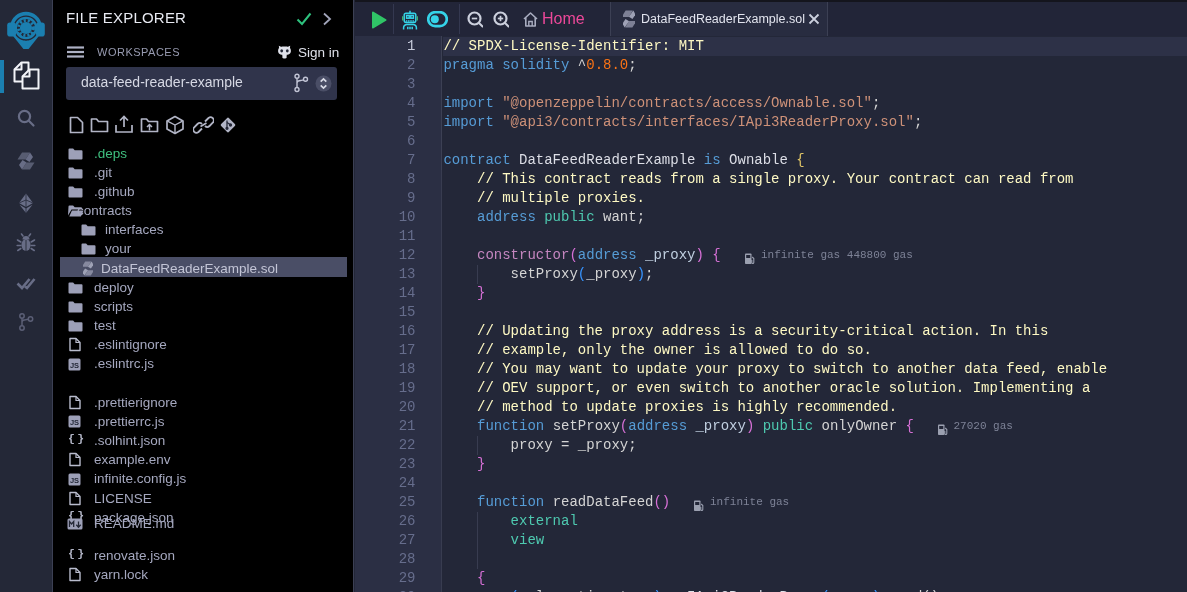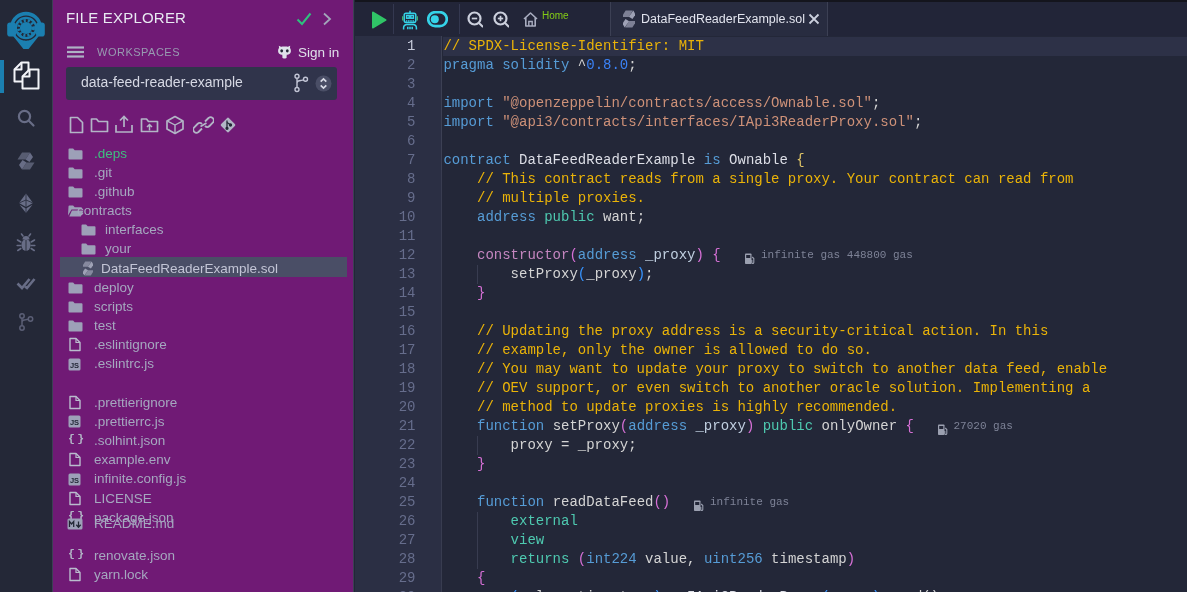--- a/index.html
+++ b/index.html
@@ -1,22 +1,22 @@
 <!DOCTYPE html>
 <html><head><meta charset="utf-8"><style>
 *{margin:0;padding:0;box-sizing:border-box}
 html,body{width:1187px;height:592px;overflow:hidden;background:#232738;font-family:"Liberation Sans",sans-serif}
 .abs{position:absolute}
 #iconbar{left:0;top:0;width:53px;height:592px;background:#242837;border-right:1px solid #3c4054}
-#panel{left:53px;top:0;width:301px;height:592px;background:#701a75;border-right:1px solid #3c4054}
+#panel{left:53px;top:0;width:301px;height:592px;background:#000000;border-right:1px solid #3c4054}
 #editor{left:355px;top:0;width:832px;height:592px;background:#232738}
 .ic{position:absolute;left:15px}
 pre,.mono{font-family:"Liberation Mono",monospace}
 .cl{position:absolute;left:88.4px;font:14px/19px "Liberation Mono",monospace;white-space:pre;color:#d4d4d4}
-.c{color:#eab308}.k{color:#569cd6}.g{color:#4ec9b0}.s{color:#ce9178}.n{color:#3b82f6}
+.c{color:#fef9c3}.k{color:#569cd6}.g{color:#4ec9b0}.s{color:#ce9178}.n{color:#f97316}
 .w{color:#d4d4d4}.b{color:#dcdee6}.o{color:#d670d6}.y{color:#e0c567}
 .u{color:#3794ff}.p{color:#c586c0}.m{color:#c0cfe0}
 .ghost{position:absolute;font:11px/19px "Liberation Mono",monospace;color:#7d8296;white-space:pre}
 .trow{position:absolute;left:0;width:301px;height:19.2px;color:#a5a8bf;font-size:13.5px}
 .trow .lbl{position:absolute;top:2px}
 .guide{position:absolute;width:1px;background:#383c50}
 </style></head>
 <body>
 <div class="abs" id="iconbar">
 
@@ -339,21 +339,21 @@
     <svg class="abs" style="left:138px;top:9px" width="16" height="17" viewBox="0 0 16 17">
       <circle cx="7.5" cy="7.5" r="6" fill="none" stroke="#ccd0dd" stroke-width="2.2"></circle>
       <line x1="12" y1="12" x2="15.5" y2="15.5" stroke="#ccd0dd" stroke-width="2" stroke-linecap="round"></line>
       <line x1="4.8" y1="7.5" x2="10.2" y2="7.5" stroke="#ccd0dd" stroke-width="1.7"></line>
       <line x1="7.5" y1="4.8" x2="7.5" y2="10.2" stroke="#ccd0dd" stroke-width="1.7"></line>
     </svg>
     <svg class="abs" style="left:167px;top:8.5px" width="17" height="17" viewBox="0 0 17 17">
       <path d="M2 8 L8.5 2 L15 8 M3.8 6.6 V15 H13.2 V6.6" fill="none" stroke="#a9adc0" stroke-width="1.6" stroke-linejoin="round"></path>
       <path d="M6.8 15 V10.5 H10.2 V15" fill="none" stroke="#a9adc0" stroke-width="1.4"></path>
     </svg>
-    <div class="abs" style="left:187px;top:8px;font-size:10px;color:#84cc16">Home</div>
+    <div class="abs" style="left:187px;top:8px;font-size:16px;color:#ec4899">Home</div>
     <div class="abs" style="left:255px;top:0;width:217.5px;height:34px;background:#282c40;border-left:1px solid #3c4054;border-right:1px solid #3c4054">
       <svg class="abs" style="left:12px;top:8px" width="12" height="18" viewBox="0 0 10 15">
           <path d="M2.2 0.5 h6 l-3.3 5.3 h-6 z" fill="#9ea1b5" opacity=".72"></path>
           <path d="M8.6 0.5 l1.9 3.2 -2.6 3.8 -3-1.8z" fill="#9ea1b5"></path>
           <path d="M7.8 14.5 h-6 l3.3-5.3 h6 z" fill="#9ea1b5" opacity=".72"></path>
           <path d="M1.4 14.5 l-1.9-3.2 2.6-3.8 3 1.8z" fill="#9ea1b5"></path>
         </svg>
       <div class="abs" style="left:30px;top:9.5px;font-size:12.5px;color:#e2e4ee">DataFeedReaderExample.sol</div>
       <svg class="abs" style="left:197px;top:11px" width="12" height="12" viewBox="0 0 12 12">
           <path d="M1.5 1.5 L10.5 10.5 M10.5 1.5 L1.5 10.5" stroke="#ccd0de" stroke-width="1.8"></path>
@@ -383,21 +383,20 @@
   <pre class="cl" style="top:359.5px"><span class="c">    // You may want to update your proxy to switch to another data feed, enable</span></pre>
   <pre class="cl" style="top:378.5px"><span class="c">    // OEV support, or even switch to another oracle solution. Implementing a</span></pre>
   <pre class="cl" style="top:397.5px"><span class="c">    // method to update proxies is highly recommended.</span></pre>
   <pre class="cl" style="top:416.5px">    <span class="k">function</span> <span class="w">setProxy</span><span class="o">(</span><span class="k">address</span> <span class="m">_proxy</span><span class="o">)</span> <span class="g">public</span> <span class="w">onlyOwner</span> <span class="o">{</span></pre>
   <pre class="cl" style="top:435.5px">        <span class="w">proxy = _proxy;</span></pre>
   <pre class="cl" style="top:454.5px">    <span class="o">}</span></pre>
   <pre class="cl" style="top:473.5px"></pre>
   <pre class="cl" style="top:492.5px">    <span class="k">function</span> <span class="w">readDataFeed</span><span class="o">()</span></pre>
   <pre class="cl" style="top:511.5px">        <span class="g">external</span></pre>
   <pre class="cl" style="top:530.5px">        <span class="g">view</span></pre>
-  <pre class="cl" style="top:549.5px">        <span class="g">returns</span> <span class="o">(</span><span class="k">int224</span> <span class="w">value,</span> <span class="k">uint256</span> <span class="w">timestamp</span><span class="o">)</span></pre>
   <pre class="cl" style="top:568.5px">    <span class="o">{</span></pre>
   <pre class="cl" style="top:587.5px">        <span class="u">(</span><span class="w">value, timestamp</span><span class="u">)</span> <span class="w">=</span> <span class="b">IApi3ReaderProxy</span><span class="u">(</span><span class="w">proxy</span><span class="u">)</span><span class="w">.read();</span></pre>
   <div class="ghost" style="left:389px;top:245.5px"><span style="position:relative;padding-left:17px"><svg style="position:absolute;top:3.5px;left:0" width="11" height="13" viewBox="0 0 11 13">
           <rect x="1" y="1.5" width="6.5" height="10.5" rx="0.8" fill="#9ba0b0"></rect>
           <rect x="2.2" y="3" width="4.1" height="3" fill="#232738"></rect>
           <path d="M8.2 5 L9.8 6.5 V10.5 a1 1 0 0 1 -2 0 V8" fill="none" stroke="#9ba0b0" stroke-width="1.1"></path>
         </svg>infinite gas 448800 gas</span></div>
   <div class="ghost" style="left:581.5px;top:416.5px"><span style="position:relative;padding-left:17px"><svg style="position:absolute;top:3.5px;left:0" width="11" height="13" viewBox="0 0 11 13">
           <rect x="1" y="1.5" width="6.5" height="10.5" rx="0.8" fill="#9ba0b0"></rect>
           <rect x="2.2" y="3" width="4.1" height="3" fill="#232738"></rect>

